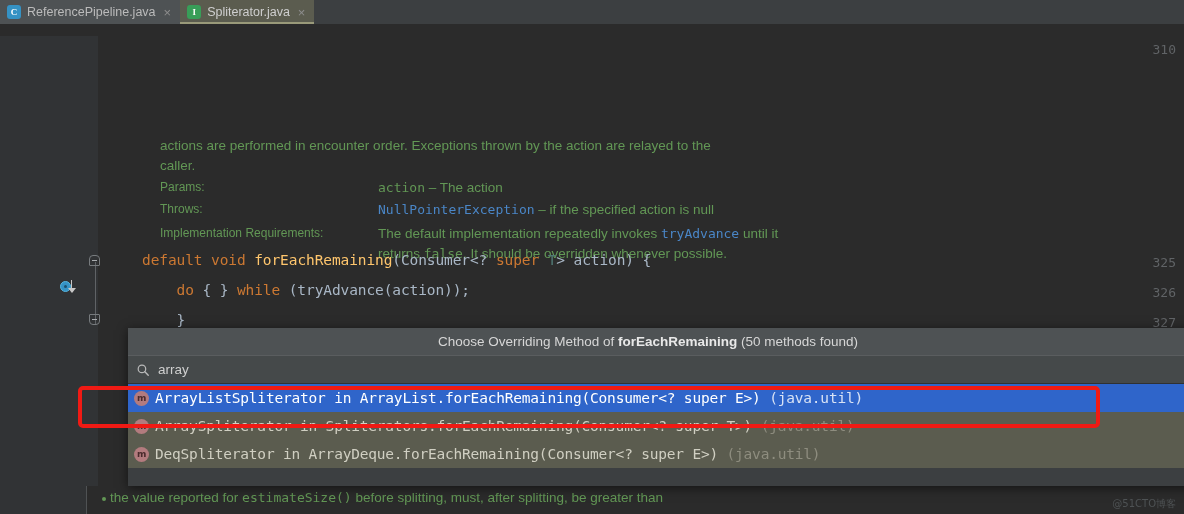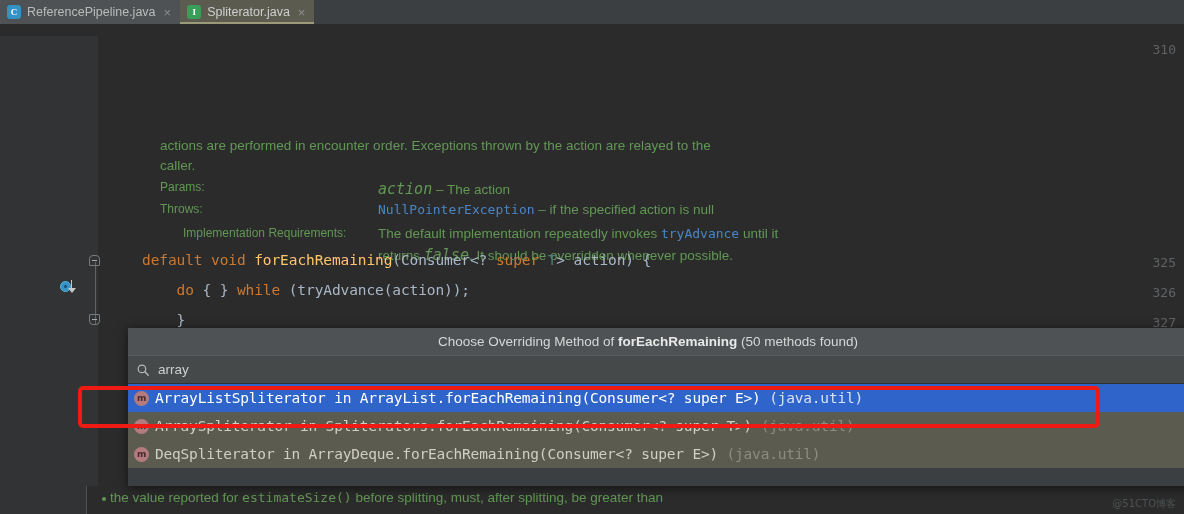--- a/index.html
+++ b/index.html
@@ -177,21 +177,21 @@
 
   
   .doc {
     position: absolute;
     font-family: "Liberation Sans", sans-serif;
     font-size: 13.5px;
     color: #629755;
     white-space: pre;
   }
   .doc .lnk  { color: #4a86c7; font-family: "DejaVu Sans Mono", monospace; font-size: 13px;}
-  .doc .mono { font-family: "DejaVu Sans Mono", monospace; font-size: 15px; font-style: italic; }
+  .doc .mono { font-family: "DejaVu Sans Mono", monospace; font-size: 13px; }
   .doclabel {
     position: absolute;
     font-family: "Liberation Sans", sans-serif;
     font-size: 12px;
     color: #629755;
     white-space: pre;
   }
 
   
   #popup {
@@ -362,21 +362,21 @@
 
   <div class="doc" style="left:160px; top:102px;">actions are performed in encounter order. Exceptions thrown by the action are relayed to the</div>
   <div class="doc" style="left:160px; top:122px;">caller.</div>
 
   <div class="doclabel" style="left:160px; top:144px;">Params:</div>
   <div class="doc" style="left:378px; top:144px;"><span class="mono" style="color:#629755;">action</span><span> – The action</span></div>
 
   <div class="doclabel" style="left:160px; top:166px;">Throws:</div>
   <div class="doc" style="left:378px; top:166px;"><span class="lnk">NullPointerException</span><span> – if the specified action is null</span></div>
 
-  <div class="doclabel" style="left:160px; top:190px;margin-left:23px;">Implementation Requirements:</div>
+  <div class="doclabel" style="left:160px; top:190px;">Implementation Requirements:</div>
   <div class="doc" style="left:378px; top:190px;"><span>The default implementation repeatedly invokes </span><span class="lnk">tryAdvance</span><span> until it</span></div>
 
   <div class="doc" style="left:378px; top:210px;text-align:center;"><span>returns </span><span class="mono" style="color:#629755;">false</span><span>. It should be overridden whenever possible.</span></div>
 
   <div class="codeline" style="left:142px; top:216px;"><span class="kw">default</span><span class="pln"> </span><span class="kw">void</span><span class="pln"> </span><span class="mth">forEachRemaining</span><span class="pln">(</span><span class="pln">Consumer&lt;? </span><span class="kw">super</span><span class="tparam"> T</span><span class="pln">&gt; action) {</span></div>
 
   <div class="codeline" style="left:142px; top:246px;"><span class="pln">    </span><span class="kw">do</span><span class="pln"> { } </span><span class="kw">while</span><span class="pln"> (tryAdvance(action));</span></div>
 
   <div class="codeline pln" style="left:142px; top:276px;"><span>    </span><span>}</span></div>
 </div>

